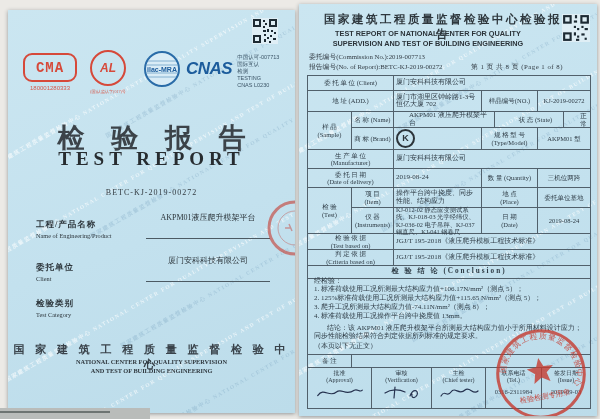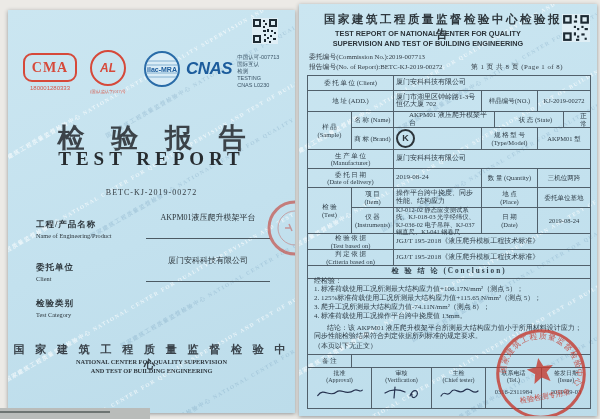--- a/index.html
+++ b/index.html
@@ -20,21 +20,21 @@
   .wm span:nth-child(4){left:55px;top:118px;}
   .wm span:nth-child(5){left:-30px;top:262px;}
   .wm span:nth-child(6){left:85px;top:228px;}
   .wm span:nth-child(7){left:-50px;top:360px;}
   .wm span:nth-child(8){left:90px;top:330px;}
   
   .logo-row{position:absolute;left:14px;top:40px;display:flex;align-items:flex-start;}
   .cma-box{width:56px;text-align:center;}
   .cma-shape{width:50px;height:25px;margin:3px auto 0;border:2.5px solid #d6493a;border-radius:9px;
     display:flex;align-items:center;justify-content:center;color:#d6493a;font-weight:bold;
-    font-size:14px;font-family:Liberation Serif, serif;letter-spacing:1px;}
+    font-size:14px;font-family:Liberation Mono, monospace;letter-spacing:1px;}
   .cma-num{font-size:6px;color:#d6594c;margin-top:3px;font-family:"Liberation Sans",sans-serif;}
   .cal-box{width:56px;text-align:center;margin-left:2px;}
   .cal-shape{width:32px;height:32px;margin:0 auto;border:2.5px solid #d6493a;border-radius:50%;
     display:flex;align-items:center;justify-content:center;color:#d6493a;font-weight:bold;
     font-style:italic;font-size:12px;font-family:"Liberation Sans",sans-serif;}
   .cal-cap{font-size:4.5px;color:#d6594c;margin-top:3px;transform:scale(.9);}
   .ilac-box{margin-left:4px;width:44px;text-align:center;}
   .cnas-box{margin-left:2px;margin-top:9px;color:#1c5c9c;font-weight:bold;font-style:italic;
     font-size:17px;font-family:"Liberation Sans",sans-serif;letter-spacing:-.5px;}
   .cnas-cap{margin-left:5px;margin-top:4px;font-size:5.5px;line-height:7px;color:#3d5668;

